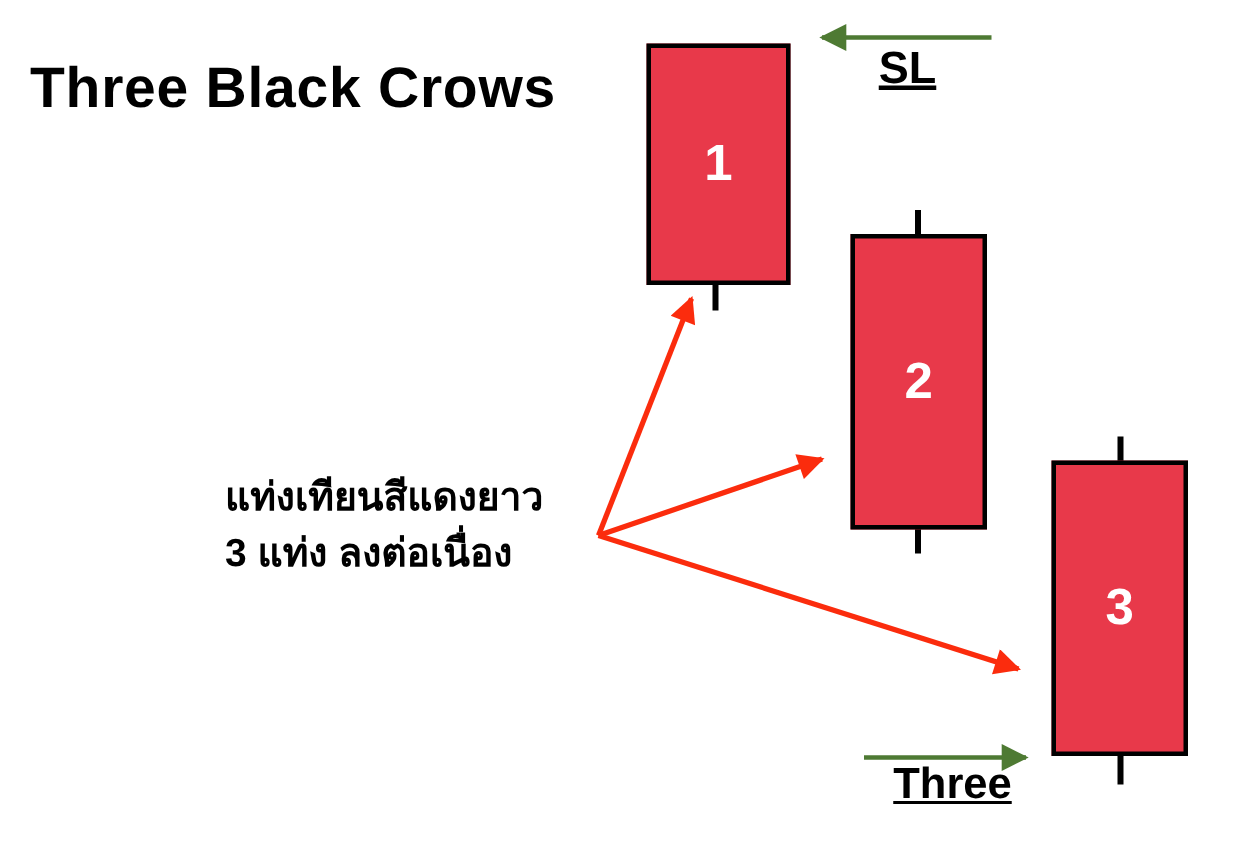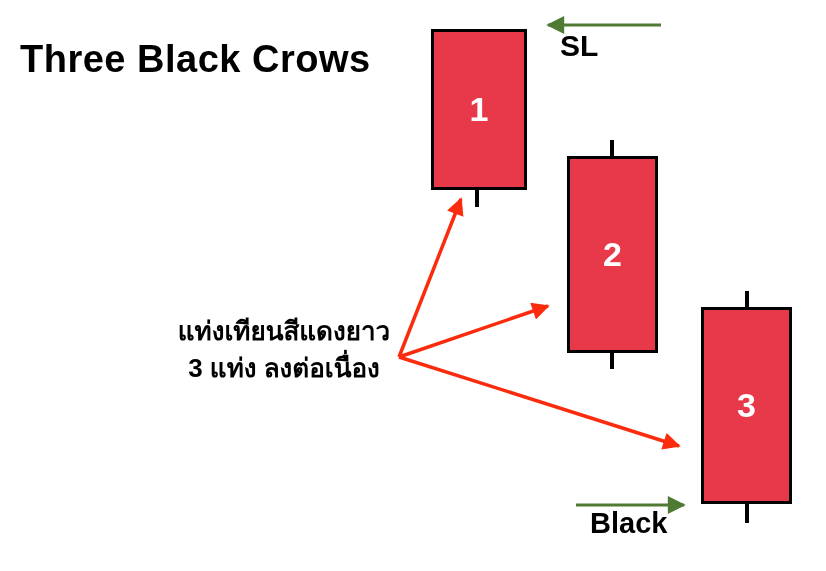--- a/index.html
+++ b/index.html
@@ -60,31 +60,32 @@
     justify-content: center;
   }
   .candle .num {
     color: var(--candle-number, #fff);
     font-size: 34px;
     font-weight: 600;
   }
   .trade-label {
     position: absolute;
     width: 90px;
+    text-align: center;
     font-weight: 700;
     color: var(--text, #000);
+    text-decoration: underline;
   }
   .trade-label.sl { left: 560px; top: 29px; font-size: 30px; }
   .trade-label.sell { left: 590px; top: 507px; font-size: 29px; }
   .annotation {
     position: absolute;
-    left: 138px;
+    left: 150px;
     top: 313px;
     width: 292px;
-    text-align: center;
     font-size: 26px;
     font-weight: 700;
     line-height: 37px;
     color: var(--text, #000);
   }
 </style>
 </head>
 <body>
 
 <div class="canvas">
@@ -119,20 +120,20 @@
     <span class="num">1</span>
   </div>
   <div class="candle" style="left:567px; top:156px; width:91px; height:197px;">
     <span class="num">2</span>
   </div>
   <div class="candle" style="left:701px; top:307px; width:91px; height:197px;">
     <span class="num">3</span>
   </div>
 
   <div class="trade-label sl">SL</div>
-  <div class="trade-label sell">Black</div>
+  <div class="trade-label sell">Three</div>
 
   <div class="annotation">
     <div>แท่งเทียนสีแดงยาว</div>
     <div>3 แท่ง ลงต่อเนื่อง</div>
   </div>
 
 </div>
 
 </body></html>

